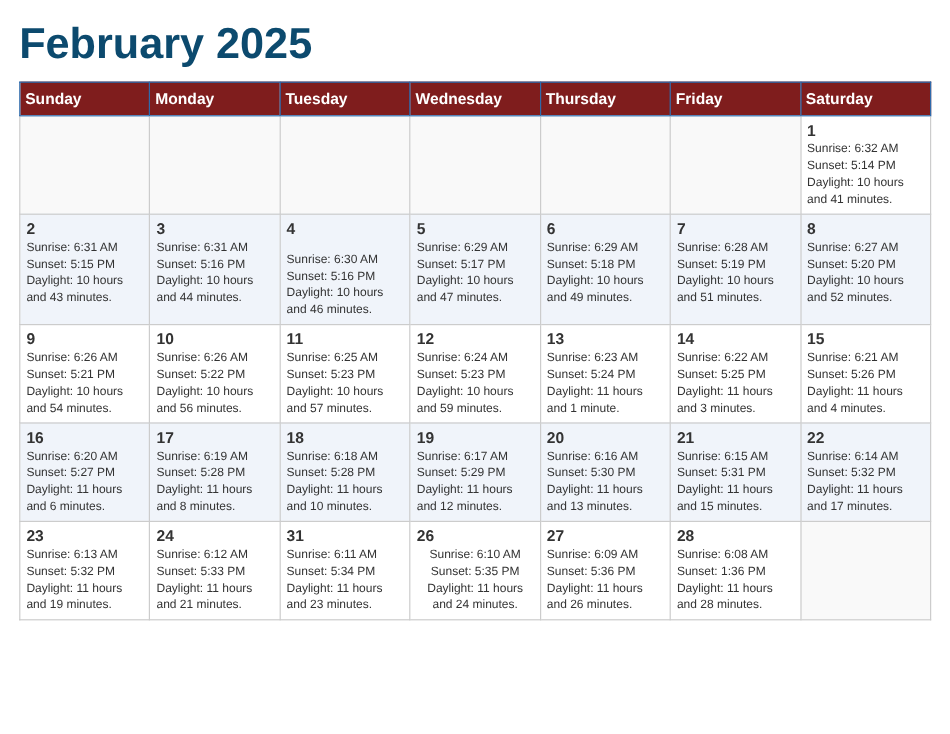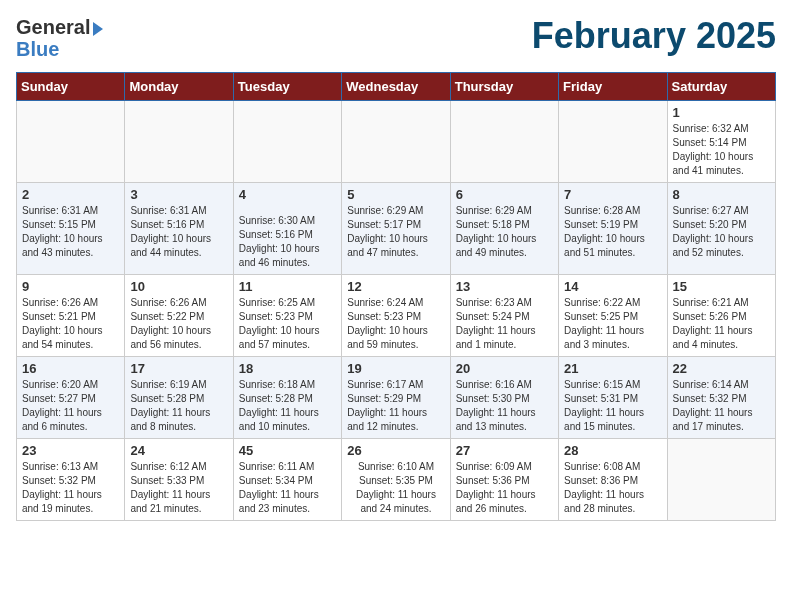--- a/index.html
+++ b/index.html
@@ -76,26 +76,20 @@
     .logo-text {
       display: flex;
       flex-direction: column;
       line-height: 1.1;
     }
   </style>
 </head>
 <body>
 
 <div class="header">
-  <div class="logo-wrapper">
-    <div class="logo-text">
-      <span style="font-size:20px;font-weight:bold;color:#333;">General<span style="display:inline-block;width:0;height:0;border-top:7px solid transparent;border-bottom:7px solid transparent;border-left:10px solid #3a7cc1;margin-left:3px;vertical-align:middle;"></span></span>
-      <span style="font-size:20px;font-weight:bold;color:#3a7cc1;">Blue</span>
-    </div>
-  </div>
   <div class="title-block">
     <div class="month-title">February 2025</div>
   </div>
 </div>
 
 <table class="calendar">
   <thead>
     <tr>
     <th>Sunday</th>
         <th>Monday</th>
@@ -284,21 +278,21 @@
 and 19 minutes.</div>
         </td>
         <td>
           <span class="day-number">24</span>
           <div class="day-info" style="white-space: pre-line;">Sunrise: 6:12 AM
 Sunset: 5:33 PM
 Daylight: 11 hours
 and 21 minutes.</div>
         </td>
         <td>
-          <span class="day-number">45</span>
+          <span class="day-number">31</span>
           <div class="day-info" style="white-space: pre-line;">Sunrise: 6:11 AM
 Sunset: 5:34 PM
 Daylight: 11 hours
 and 23 minutes.</div>
         </td>
         <td>
           <span class="day-number">26</span>
           <div class="day-info" style="white-space: pre-line; text-align: center;">Sunrise: 6:10 AM
 Sunset: 5:35 PM
 Daylight: 11 hours
@@ -307,20 +301,20 @@
         <td>
           <span class="day-number">27</span>
           <div class="day-info" style="white-space: pre-line;">Sunrise: 6:09 AM
 Sunset: 5:36 PM
 Daylight: 11 hours
 and 26 minutes.</div>
         </td>
         <td>
           <span class="day-number">28</span>
           <div class="day-info" style="white-space: pre-line;">Sunrise: 6:08 AM
-Sunset: 8:36 PM
+Sunset: 1:36 PM
 Daylight: 11 hours
 and 28 minutes.</div>
         </td>
         <td class="empty-cell"></td>
       </tr>
     </tbody>
 </table>
 
 </body></html>

